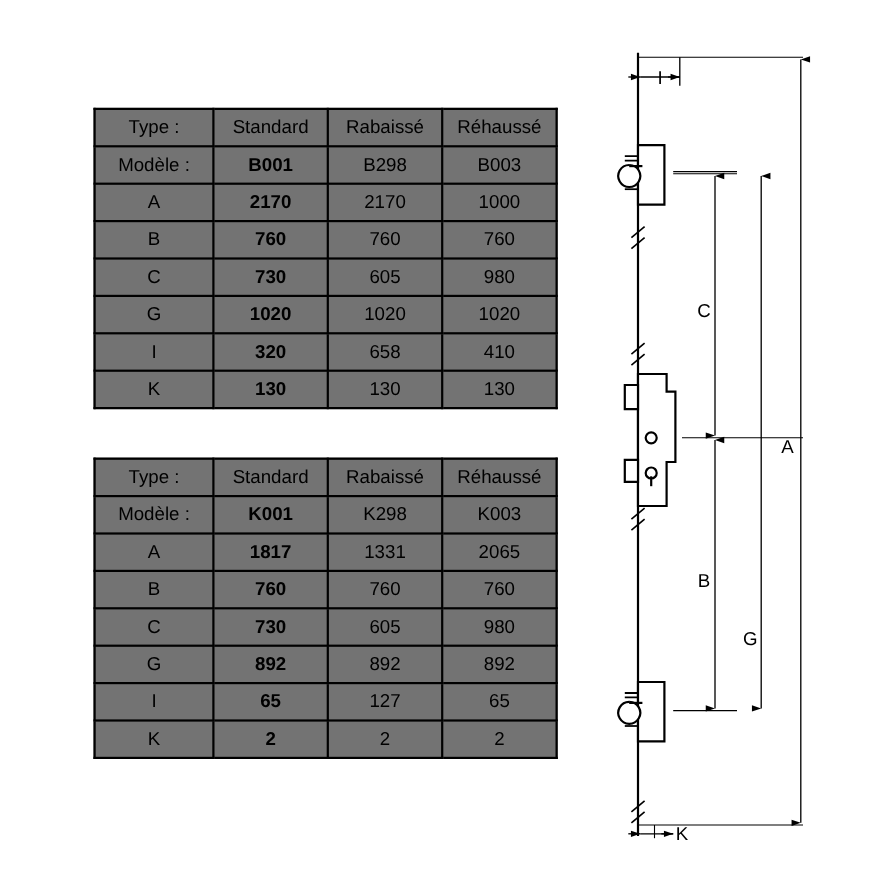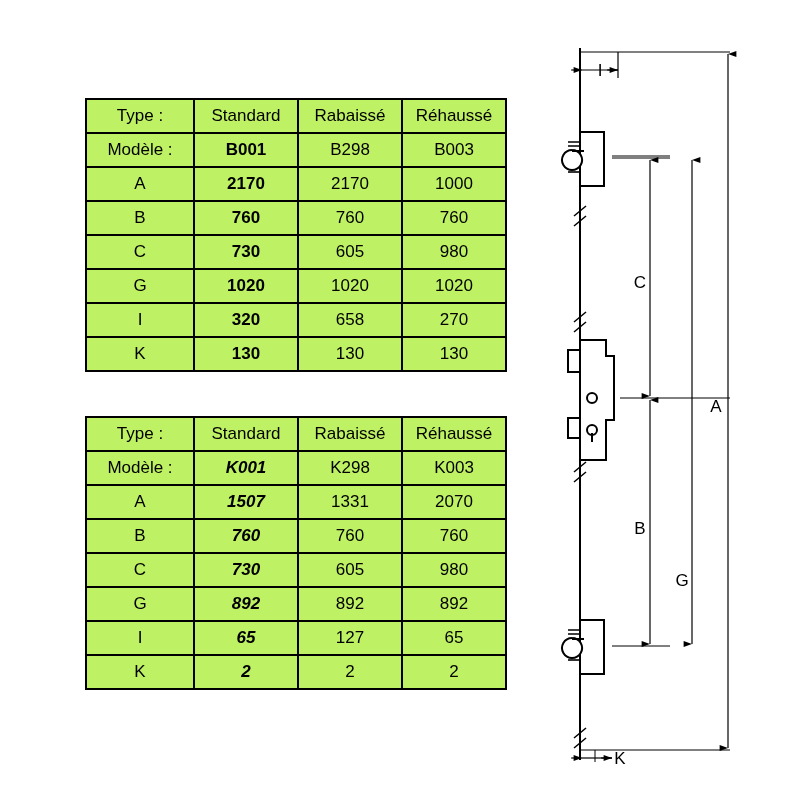--- a/index.html
+++ b/index.html
@@ -20,21 +20,21 @@
     position: absolute;
     left: 85px;
     top: 98px;
     width: 420px;
   }
 
   table.spec {
     border-collapse: collapse;
     table-layout: fixed;
     width: 420px;
-    background: #bef264;
+    background: #737373;
   }
   table.spec td, table.spec th {
     border: 2px solid #000000;
     font-size: 17px;
     text-align: center;
     height: 32px;
     padding: 0 2px;
     font-weight: normal;
   }
   table.spec col.c0 { width: 108px; }
@@ -61,21 +61,20 @@
   }
   .row-label {
     font-size: 17px;
   }
   .val.primary {
     font-weight: bold;
   }
 
   
   .italicize .primary {
-    font-style: italic;
     border-radius: 13px;
   }
 
   .table2-wrap {
     margin-top: 44px;
   }
 
   .drawing {
     position: absolute;
     left: 520px;
@@ -139,21 +138,21 @@
       <tr>
         <td class="row-label">G</td>
         <td class="val primary">1020</td>
         <td class="val">1020</td>
         <td class="val">1020</td>
       </tr>
       <tr>
         <td class="row-label">I</td>
         <td class="val primary">320</td>
         <td class="val">658</td>
-        <td class="val">270</td>
+        <td class="val">410</td>
       </tr>
       <tr>
         <td class="row-label">K</td>
         <td class="val primary">130</td>
         <td class="val">130</td>
         <td class="val">130</td>
       </tr>
     </tbody>
   </table>
 
@@ -174,23 +173,23 @@
         </tr>
         <tr>
           <td class="hdr-label">Modèle :</td>
           <td class="model-cell primary">K001</td>
           <td class="model-cell">K298</td>
           <td class="model-cell">K003</td>
         </tr>
 
         <tr>
           <td class="row-label">A</td>
-          <td class="val primary">1507</td>
+          <td class="val primary">1817</td>
           <td class="val">1331</td>
-          <td class="val">2070</td>
+          <td class="val">2065</td>
         </tr>
         <tr>
           <td class="row-label">B</td>
           <td class="val primary">760</td>
           <td class="val">760</td>
           <td class="val">760</td>
         </tr>
         <tr>
           <td class="row-label">C</td>
           <td class="val primary">730</td>

